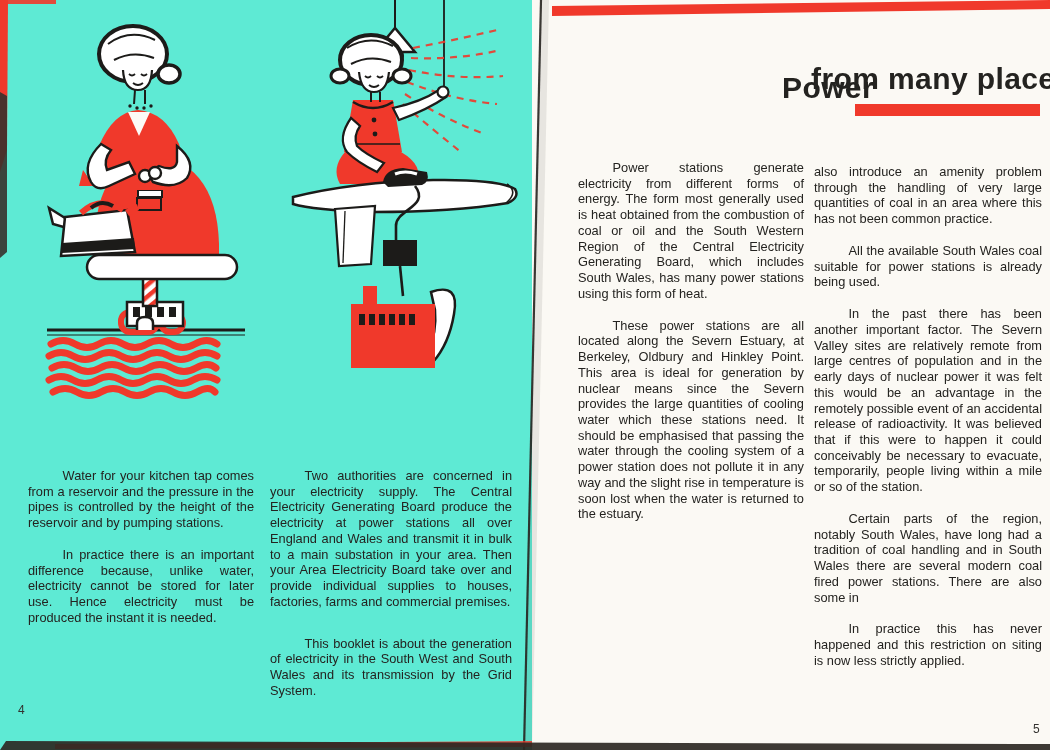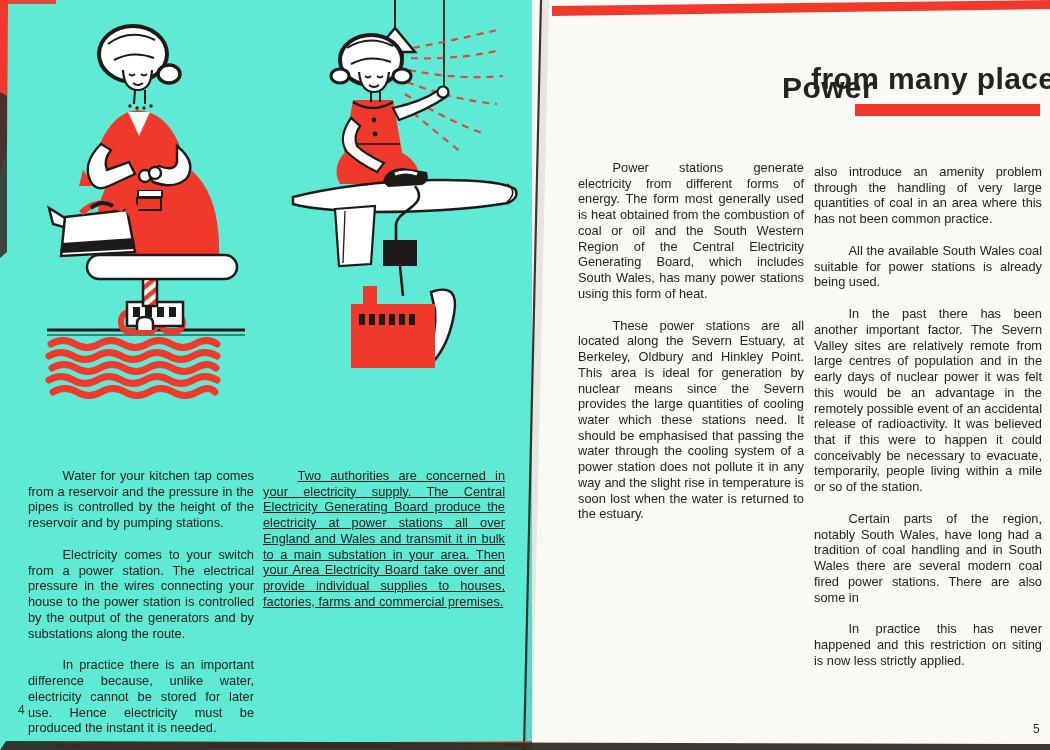--- a/index.html
+++ b/index.html
@@ -13,21 +13,21 @@
   #left-page  { left:0;  width:532px; background:#5eead4; }
   #right-page { left:532px; width:518px; background:#fbf9f4; }
 
   .col { position:absolute; font-size:12.8px; line-height:1.23; }
   .para { margin:16px 0 15px 0; text-align:justify; text-indent:2.7em; }
   .para.no-indent { text-indent:0; }
   #left-page .para { margin-bottom:10px; }
   #lp-col2 .para:first-child { margin-bottom:26px; }
 
   #lp-col1 { left:28px;  top:452px; width:226px; }
-  #lp-col2 { left:263px; top:452px; width:242px;text-decoration:underline; }
+  #lp-col2 { left:270px; top:452px; width:242px; }
   #rp-col1 { left:46px;  top:144px; width:226px; }
   #rp-col2 { left:282px; top:148px; width:228px; }
 
   .pagenum { position:absolute; font-size:12px; color:#33322f; }
   #lp-num { left:18px;  top:703px; }
   #rp-num { left:501px; top:722px; }
 
   .title-line { position:absolute; font-weight:bold; font-size:30px;
     letter-spacing:.4px; color:#17171
 5; white-space:nowrap; }
@@ -198,25 +198,25 @@
         <path d="M64,48 Q86,34 110,46 M68,64 Q87,54 108,62" stroke="#1c1b19" stroke-width="2" fill="none"></path>
         <path d="M76,72 Q78,92 91,92 Q104,92 106,72" fill="#ffffff" stroke="#1c1b19" stroke-width="2.2"></path>
         <path d="M82,76 q3,3 6,0 M94,76 q3,3 6,0" stroke="#1c1b19" stroke-width="1.8" fill="none"></path>
         <path d="M86,85 q5,4 10,0" stroke="#1c1b19" stroke-width="1.8" fill="none"></path>
         <path d="M88,92 V102 M97,92 V102" stroke="#1c1b19" stroke-width="2"></path>
       </g>
     </svg>
 
     <div class="col" id="lp-col1">
         <p class="para">Water for your kitchen tap comes from a reservoir and the pressure in the pipes is controlled by the height of the reservoir and by pumping stations.</p>
-        <p class="para">Electricity comes to your switch from a power station. The electrical pressure in the wires connecting your house to the power station is controlled by the output of the generators and by substations along the route.</p>
         <p class="para">In practice there is an important difference because, unlike water, electricity cannot be stored for later use. Hence electricity must be produced the instant it is needed.</p>
       </div>
     <div class="col" id="lp-col2">
         <p class="para">Two authorities are concerned in your electricity supply. The Central Electricity Generating Board produce the electricity at power stations all over England and Wales and transmit it in bulk to a main substation in your area. Then your Area Electricity Board take over and provide individual supplies to houses, factories, farms and commercial premises.</p>
+        <p class="para">This booklet is about the generation of electricity in the South West and South Wales and its transmission by the Grid System.</p>
       </div>
 
     <div class="pagenum" id="lp-num">4</div>
   </div>
 
   <div class="page" id="right-page">
     <div class="title-line" id="title-1">Power</div>
     <div class="title-line" id="title-2">from many places</div>
     <div id="title-rule"></div>
 

